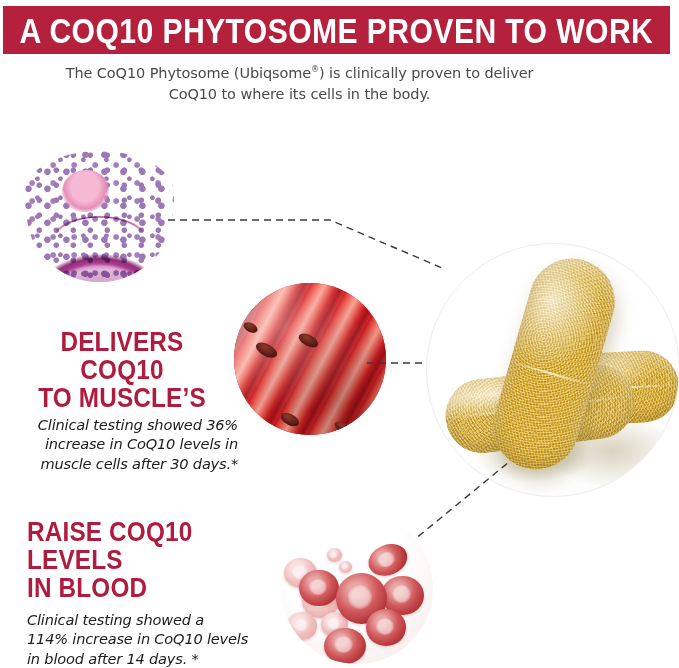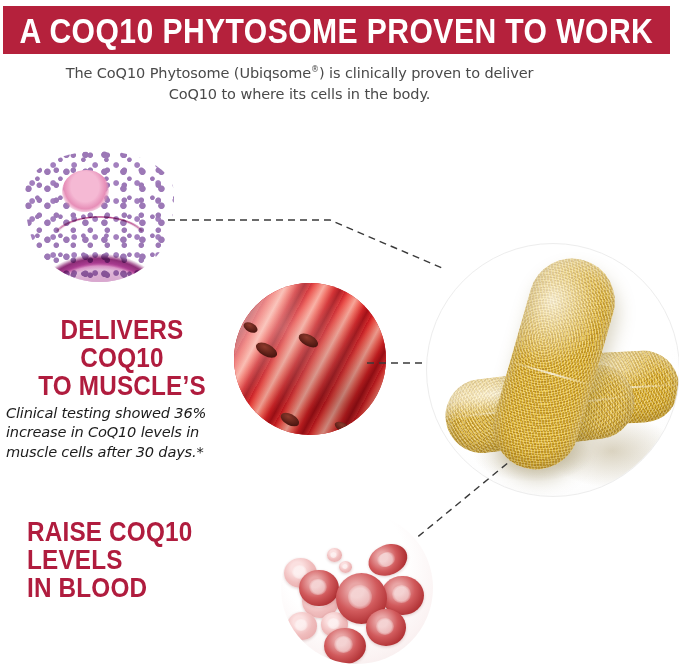--- a/index.html
+++ b/index.html
@@ -86,26 +86,26 @@
     left: 167px;
     top: 131px;
     width: 345px;
   }
   #block-absorption .sec-heading { transform-origin: left center; }
 
   
   #block-muscle {
     position: absolute;
     left: 6px;
-    top: 316px;
+    top: 328px;
     width: 232px;
     text-align: center;
   }
   #block-muscle .sec-heading { transform-origin: center; }
-  #block-muscle .sec-body { text-align: left; }
+  #block-muscle .sec-body { text-align: right; }
 
   
   #block-blood {
     position: absolute;
     left: 27px;
     top: 518px;
     width: 262px;
   }
   #block-blood .sec-heading { transform-origin: left center; }
   #block-blood .sec-body { margin-top: 8px; }
@@ -341,15 +341,18 @@
     <div class="rbc" style="left:57%; top:22%; width:26%; height:20%; transform:rotate(-22deg);"></div>
     <div class="rbc" style="left:66%; top:42%; width:28%; height:26%;"></div>
     <div class="rbc" style="left:36%; top:40%; width:34%; height:34%;"></div>
     <div class="rbc" style="left:56%; top:64%; width:26%; height:24%;"></div>
     <div class="rbc" style="left:28%; top:76%; width:28%; height:24%;"></div>
   </div>
 
   <div id="block-blood">
     <h2 class="sec-heading">RAISE COQ10 LEVELS
 IN BLOOD</h2>
+    <p class="sec-body">Clinical testing showed a
+114% increase in CoQ10 levels
+in blood after 14 days. *</p>
   </div>
 
 </div>
 
 </body></html>

